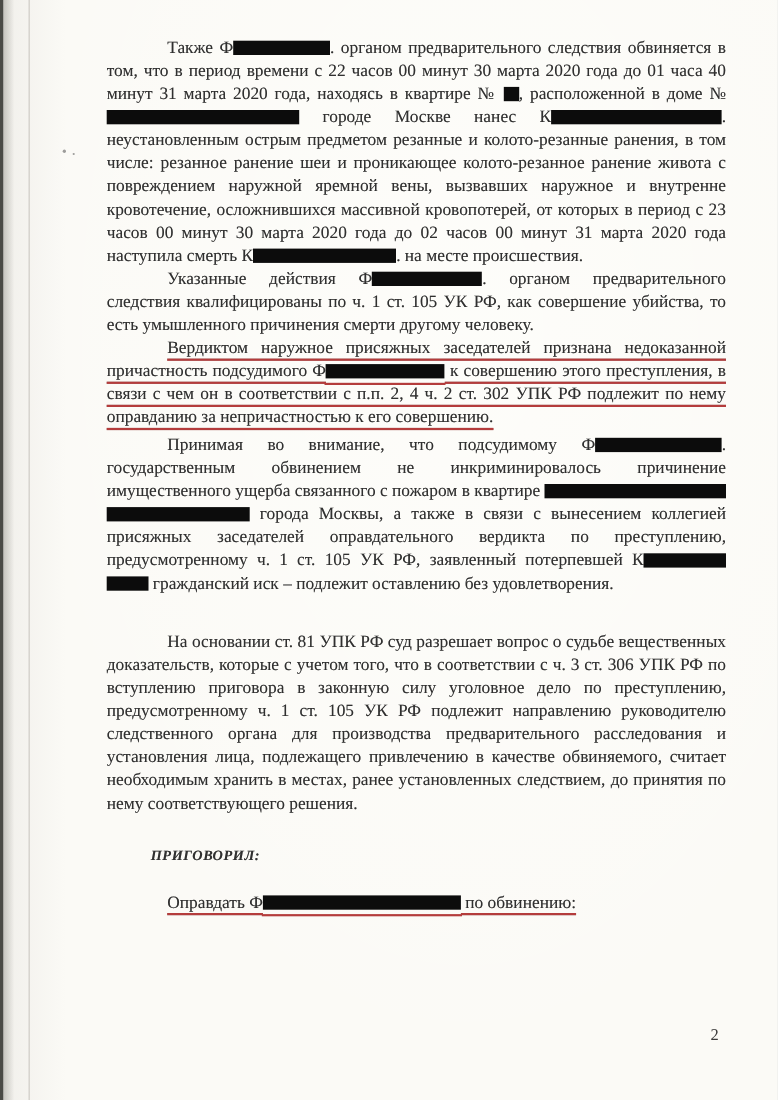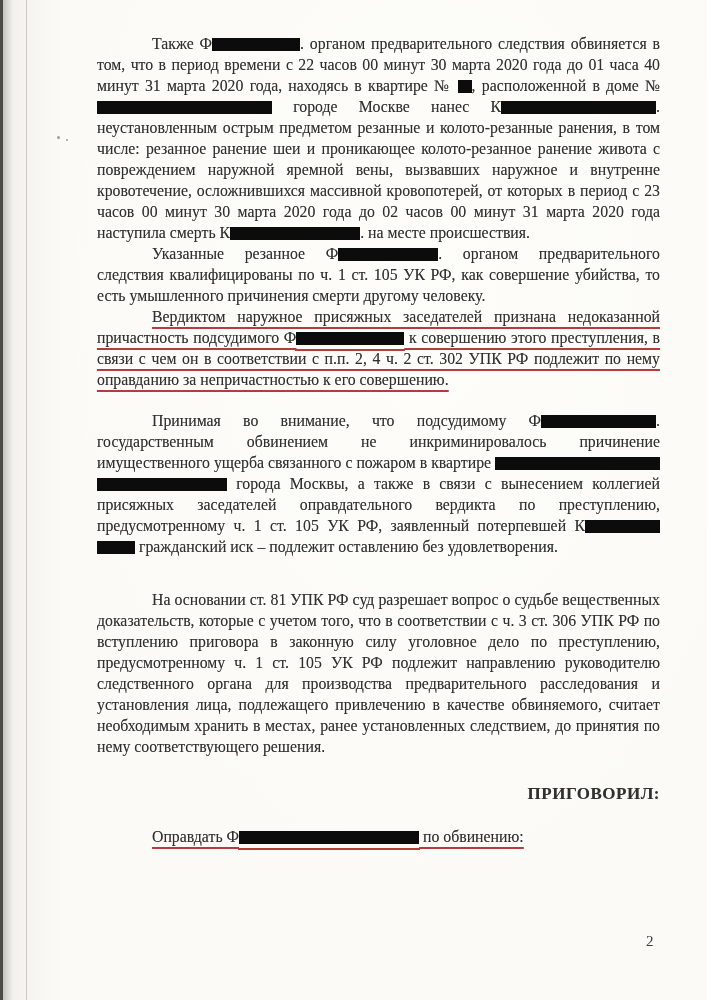--- a/index.html
+++ b/index.html
@@ -23,58 +23,58 @@
   .speck.s1{left:57px;top:136px;}
   .speck.s2{left:66px;top:139px;width:2px;height:2px;}
 
   .content{
     position:absolute;left:97px;top:33px;width:563px;
     font-size:15.8px;line-height:21px;
     text-align:justify;
     text-shadow:0 0 0.5px rgba(40,40,40,0.4);
   }
   .para{margin:0;text-indent:55px;}
-  .para.gap-sm{margin-top:20px;}
+  .para.gap-sm{margin-top:4px;}
   .para.gap-md{margin-top:32px;}
   .para.red-underline{
     text-decoration-line:underline;
     text-decoration-color:var(--redline,#b43c3c);
     text-decoration-thickness:1.6px;
     text-underline-offset:4.5px;
   }
   .redaction{
     display:inline-block;height:13px;background:var(--bar,#0c0c0c);
     vertical-align:-2px;position:relative;
   }
   .red-underline .redaction::after{
     content:"";position:absolute;left:-1px;right:-1px;bottom:-6px;height:1.6px;
     background:var(--redline,#b43c3c);
   }
   .heading{
-    text-align:right;font-weight:bold;font-size:17px;
-    letter-spacing:0.5px;margin:26px 0 22px 40px;text-indent:0;
+    text-align:left;font-weight:bold;font-size:13px;
+    letter-spacing:0.5px;margin:26px 0 22px 40px;text-indent:0;font-style:italic;
   }
   .page-number{
     position:absolute;left:646px;top:933px;
     font-size:15px;color:#3a3a3a;
   }
 </style>
 </head>
 <body>
 
 <div class="page" style="--paper: #fbfaf6; --ink: #303030; --redline: #b43c3c; --bar: #0c0c0c;">
   <div class="edge-dark"></div>
   <div class="edge-fade"></div>
   <div class="fold-line"></div>
   <div class="speck s1"></div>
   <div class="speck s2"></div>
 
   <div class="content">
       <p class="para"><span>Также Ф</span><span class="redaction" style="width: 88px;"></span><span>. органом предварительного следствия обвиняется в том, что в период времени с 22 часов 00 минут 30 марта 2020 года до 01 часа 40 минут 31 марта 2020 года, находясь в квартире № </span><span class="redaction" style="width: 14px;"></span><span>, расположенной в доме № </span><span class="redaction" style="width: 175px;"></span><span> городе Москве нанес К</span><span class="redaction" style="width: 155px;"></span><span>. неустановленным острым предметом резанные и колото-резанные ранения, в том числе: резанное ранение шеи и проникающее колото-резанное ранение живота с повреждением наружной яремной вены, вызвавших наружное и внутренне кровотечение, осложнившихся массивной кровопотерей, от которых в период с 23 часов 00 минут 30 марта 2020 года до 02 часов 00 минут 31 марта 2020 года наступила смерть К</span><span class="redaction" style="width: 130px;"></span><span>. на месте происшествия.</span></p>
-      <p class="para"><span>Указанные резанное Ф</span><span class="redaction" style="width: 100px;"></span><span>. органом предварительного следствия квалифицированы по ч. 1 ст. 105 УК РФ, как совершение убийства, то есть умышленного причинения смерти другому человеку.</span></p>
+      <p class="para"><span>Указанные действия Ф</span><span class="redaction" style="width: 100px;"></span><span>. органом предварительного следствия квалифицированы по ч. 1 ст. 105 УК РФ, как совершение убийства, то есть умышленного причинения смерти другому человеку.</span></p>
       <p class="para red-underline"><span>Вердиктом наружное присяжных заседателей признана недоказанной причастность подсудимого Ф</span><span class="redaction" style="width: 108px;"></span><span> к совершению этого преступления, в связи с чем он в соответствии с п.п. 2, 4 ч. 2 ст. 302 УПК РФ подлежит по нему оправданию за непричастностью к его совершению.</span></p>
       <p class="para gap-sm"><span>Принимая во внимание, что подсудимому Ф</span><span class="redaction" style="width: 115px;"></span><span>. государственным обвинением не инкриминировалось причинение имущественного ущерба связанного с пожаром в квартире </span><span class="redaction" style="width: 165px;"></span><span> </span><span class="redaction" style="width: 130px;"></span><span> города Москвы, а также в связи с вынесением коллегией присяжных заседателей оправдательного вердикта по преступлению, предусмотренному ч. 1 ст. 105 УК РФ, заявленный потерпевшей К</span><span class="redaction" style="width: 75px;"></span><span> </span><span class="redaction" style="width: 38px;"></span><span> гражданский иск – подлежит оставлению без удовлетворения.</span></p>
       <p class="para gap-md"><span>На основании ст. 81 УПК РФ суд разрешает вопрос о судьбе вещественных доказательств, которые с учетом того, что в соответствии с ч. 3 ст. 306 УПК РФ по вступлению приговора в законную силу уголовное дело по преступлению, предусмотренному ч. 1 ст. 105 УК РФ подлежит направлению руководителю следственного органа для производства предварительного расследования и установления лица, подлежащего привлечению в качестве обвиняемого, считает необходимым хранить в местах, ранее установленных следствием, до принятия по нему соответствующего решения.</span></p>
       <div class="heading">ПРИГОВОРИЛ:</div>
       <p class="para red-underline"><span>Оправдать Ф</span><span class="redaction" style="width: 180px;"></span><span> по обвинению:</span></p>
     </div>
 
   <div class="page-number">2</div>
 </div>
 

